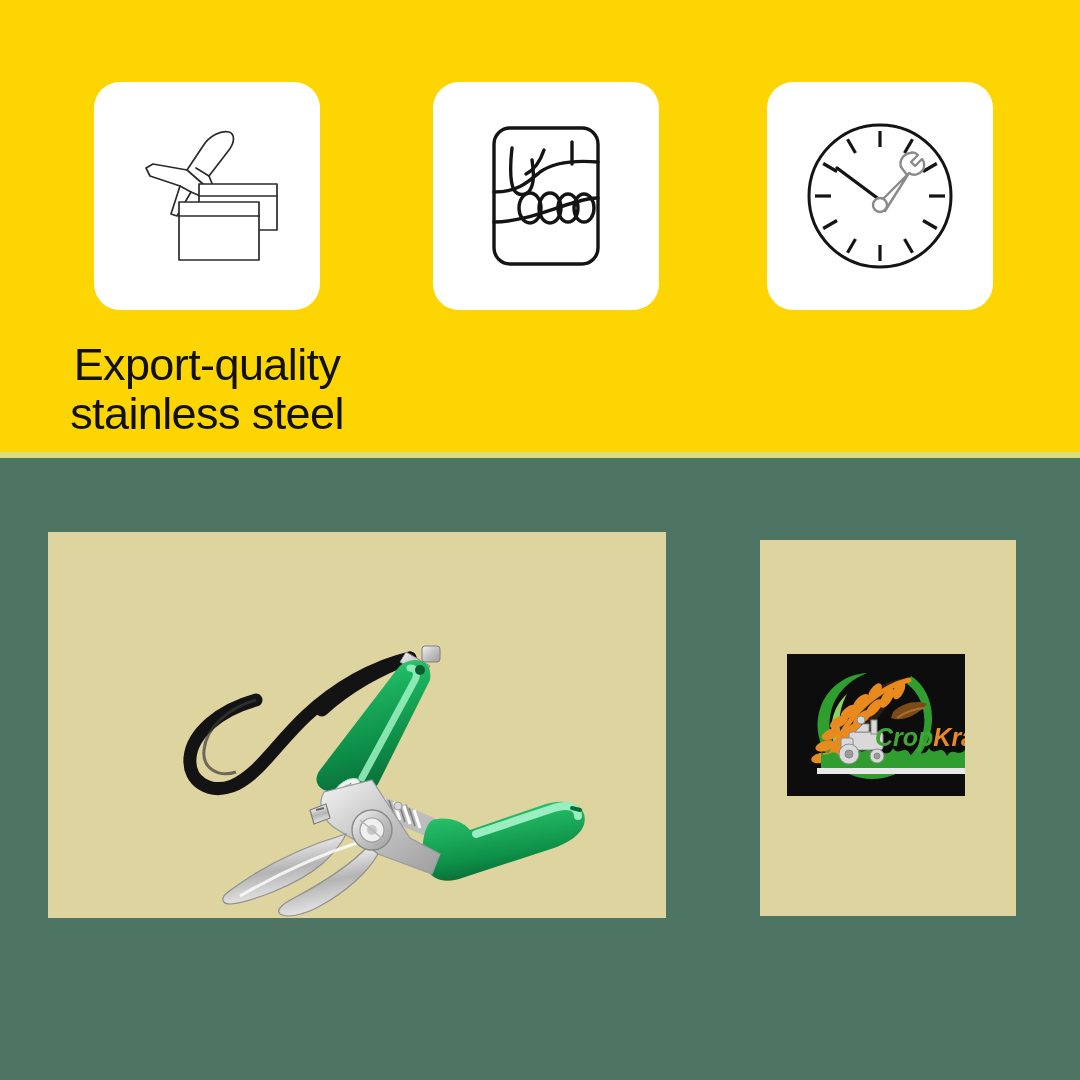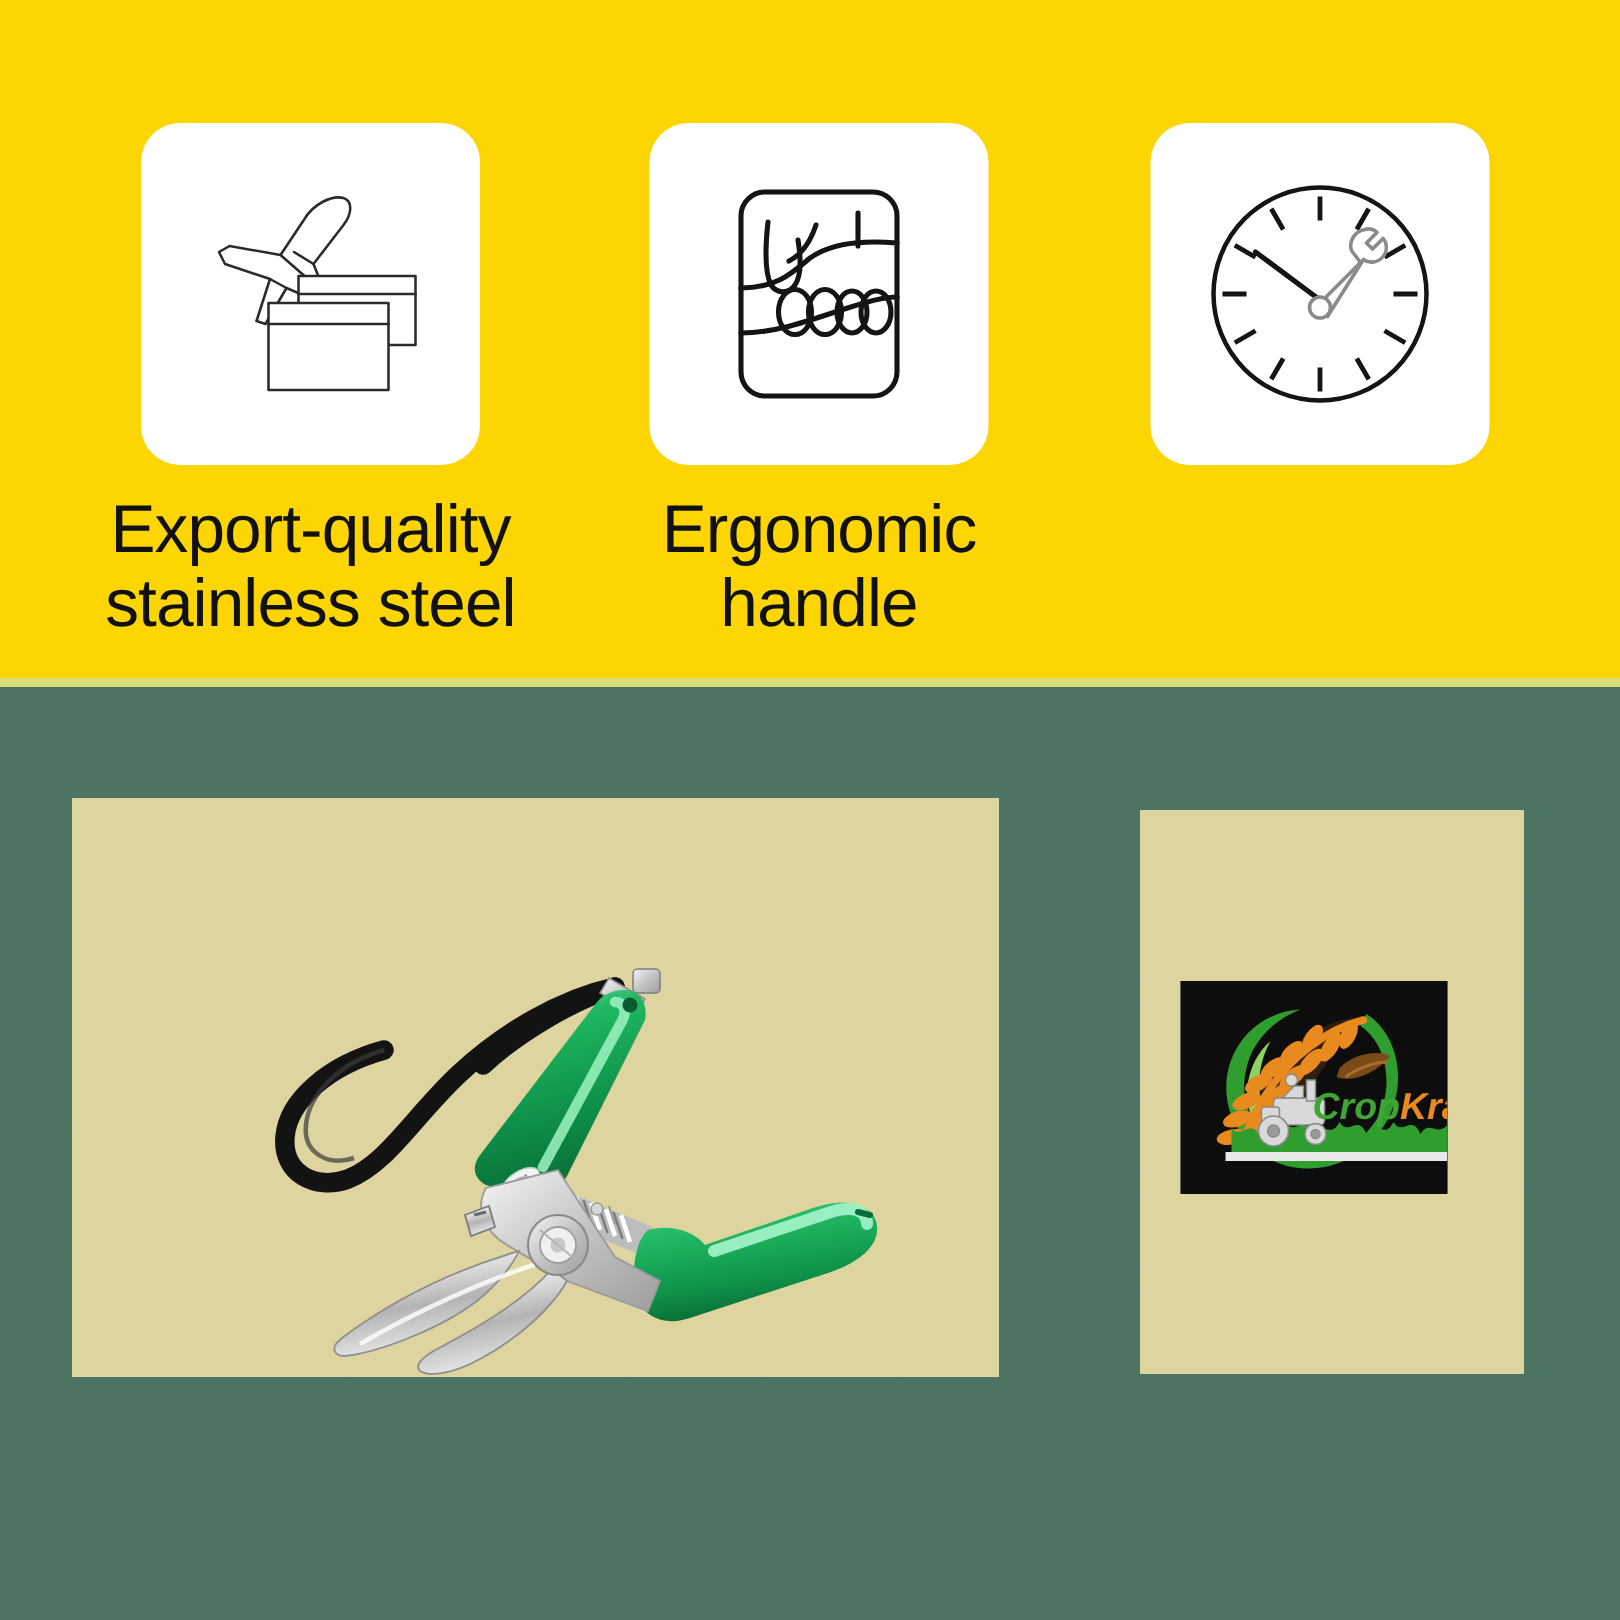--- a/index.html
+++ b/index.html
@@ -18,21 +18,21 @@
   .band-divider {
     position:absolute; left:0; top:452px; width:1080px; height:6px;
     background:#d9df78;
   }
   .feature-row {
     position:absolute; left:0; top:0; width:1080px; height:452px;
     display:flex; justify-content:space-between;
     padding:0 50px;
   }
   .feature {
-    width:290px; display:flex; flex-direction:column; align-items:center;
+    width:290px; display:flex; flex-direction:column; align-items:center;gap:12px;
   }
   .feature:nth-child(1){ margin-left:12px; }
   .feature:nth-child(2){ margin-left:5px; }
   .feature:nth-child(3){ margin-right:5px; }
 
   .icon-card {
     width:226px; height:228px; margin-top:82px;
     background:#ffffff; border-radius:26px;
     display:flex; align-items:center; justify-content:center;
   }
@@ -138,22 +138,20 @@
               <path d="M116 36 L116 58"></path>
 
               <ellipse cx="74" cy="102" rx="11" ry="15"></ellipse>
               <ellipse cx="94" cy="102" rx="11" ry="15"></ellipse>
               <ellipse cx="112" cy="102" rx="10" ry="14"></ellipse>
               <ellipse cx="128" cy="102" rx="10" ry="14"></ellipse>
             </g>
           </svg>
         </span>
       </div>
-      <div class="feature-label">Ergonomic
-handle</div>
     </div>
 
     <div class="feature">
       <div class="icon-card">
         <span>
           <svg width="182" height="182" viewBox="0 0 182 182">
             <g stroke="#141414" fill="none">
               <circle cx="91" cy="91" r="71" stroke-width="3"></circle>
               <g stroke-width="3.2" stroke-linecap="butt">
                 <path d="M91 26 L91 42"></path>

